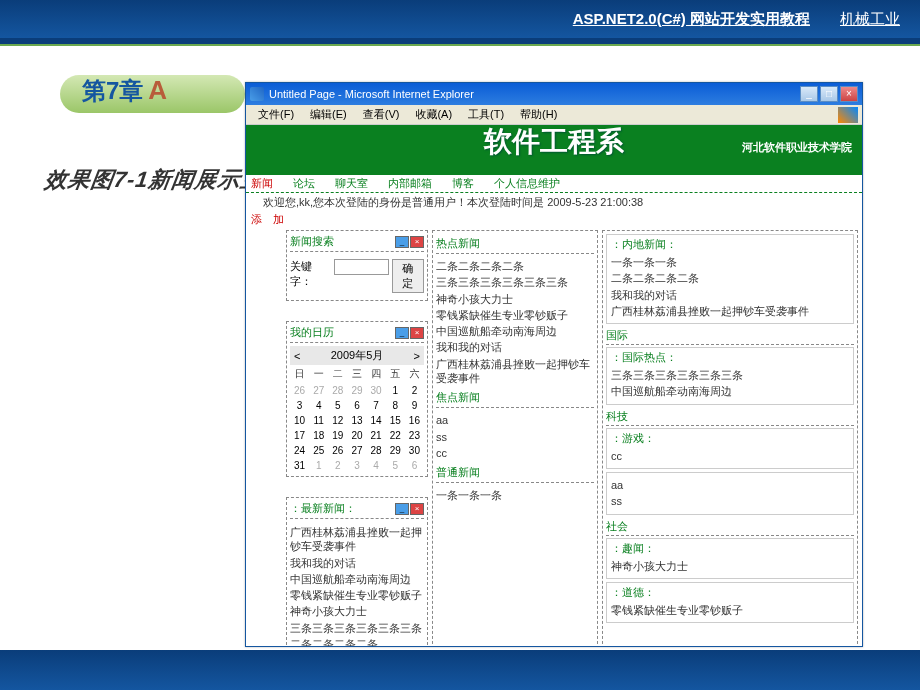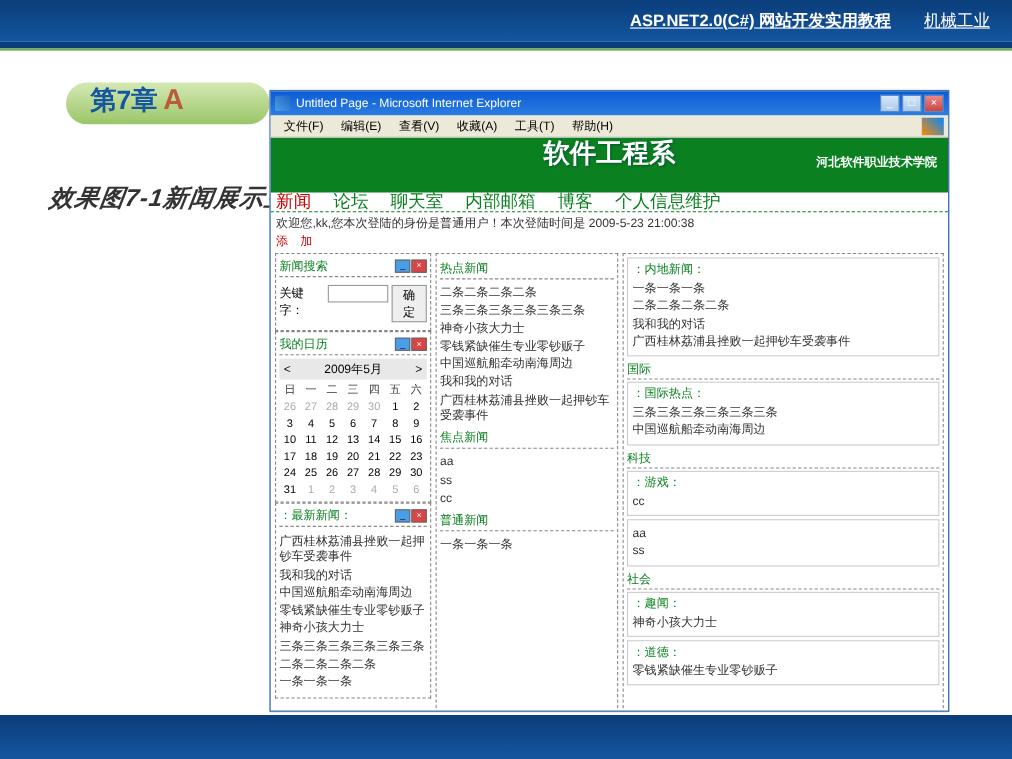--- a/index.html
+++ b/index.html
@@ -26,33 +26,33 @@
     .ie-btn.close { background: linear-gradient(#e88, #c44); }
     
     .ie-menubar { height: 20px; background: #ece9d8; display: flex; align-items: center; padding: 0 4px; font-size: 11px; border-bottom: 1px solid #ccc; }
     .ie-menu-item { padding: 2px 8px; }
     .ie-menu-spacer { flex: 1; }
     .ie-flag { width: 20px; height: 16px; background: linear-gradient(45deg, #f80, #08f); }
     
     .page-content { height: calc(100% - 42px); overflow: hidden; }
     
     .page-banner { height: 50px; background: #0a8020; display: flex; align-items: center; justify-content: flex-end; padding-right: 10px; position: relative; }
-    .banner-title { position: absolute; left: 50%; transform: translateX(-50%); top: -2px; font-size: 24px; color: #fff; font-weight: bold; text-shadow: 1px 1px 2px #053; font-family: "SimHei"; }
+    .banner-title { position: absolute; left: 50%; transform: translateX(-50%); top: -2px; font-size: 28px; color: #fff; font-weight: bold; text-shadow: 1px 1px 2px #053; font-family: "SimHei"; }
     .banner-sub { font-size: 11px; color: #fff; font-weight: bold; align-self: flex-end; margin-bottom: 20px; }
     
-    .page-nav { height: 18px; display: flex; align-items: center; padding: 0 5px; font-size: 16px; border-bottom: 1px dashed #0a8020; }
+    .page-nav { height: 18px; display: flex; align-items: center; padding: 0 5px; font-size: 11px; border-bottom: 1px dashed #0a8020; }
     .page-nav-item { padding: 0 10px; color: #0a8020; }
     .page-nav-item.active { color: #c00; padding-left: 0; }
     
-    .welcome-line { font-size: 11px; padding: 2px 5px; color: #333; }
+    .welcome-line { font-size: 11px; padding: 2px 17px; color: #333; }
     .add-link { font-size: 11px; color: #c00; padding: 0 5px; letter-spacing: 4px; }
     
     .main-cols { display: flex; padding: 3px 4px; gap: 4px; font-size: 11px; height: 430px; }
     .col { border: 1px dashed #888; }
-    .col-left { width: 142px; display: flex; flex-direction: column; gap: 0; border: none; }
+    .col-left { width: 142px; display: flex; flex-direction: column; gap: 20px; border: none; margin-left: 36px; }
     .col-mid { width: 166px; padding: 3px; }
     .col-right { flex: 1; padding: 3px; }
     
     .panel { border: 1px dashed #888; padding: 3px; }
     .panel-header { display: flex; align-items: center; justify-content: space-between; border-bottom: 1px dashed #888; padding-bottom: 2px; margin-bottom: 3px; }
     .panel-title { color: #0a8020; }
     .panel-btns { display: flex; gap: 1px; }
     .pbtn { width: 14px; height: 12px; border: 1px solid #666; font-size: 8px; text-align: center; line-height: 10px; }
     .pbtn.min { background: #4a9ee8; }
     .pbtn.cls { background: #d44; color: #fff; }

